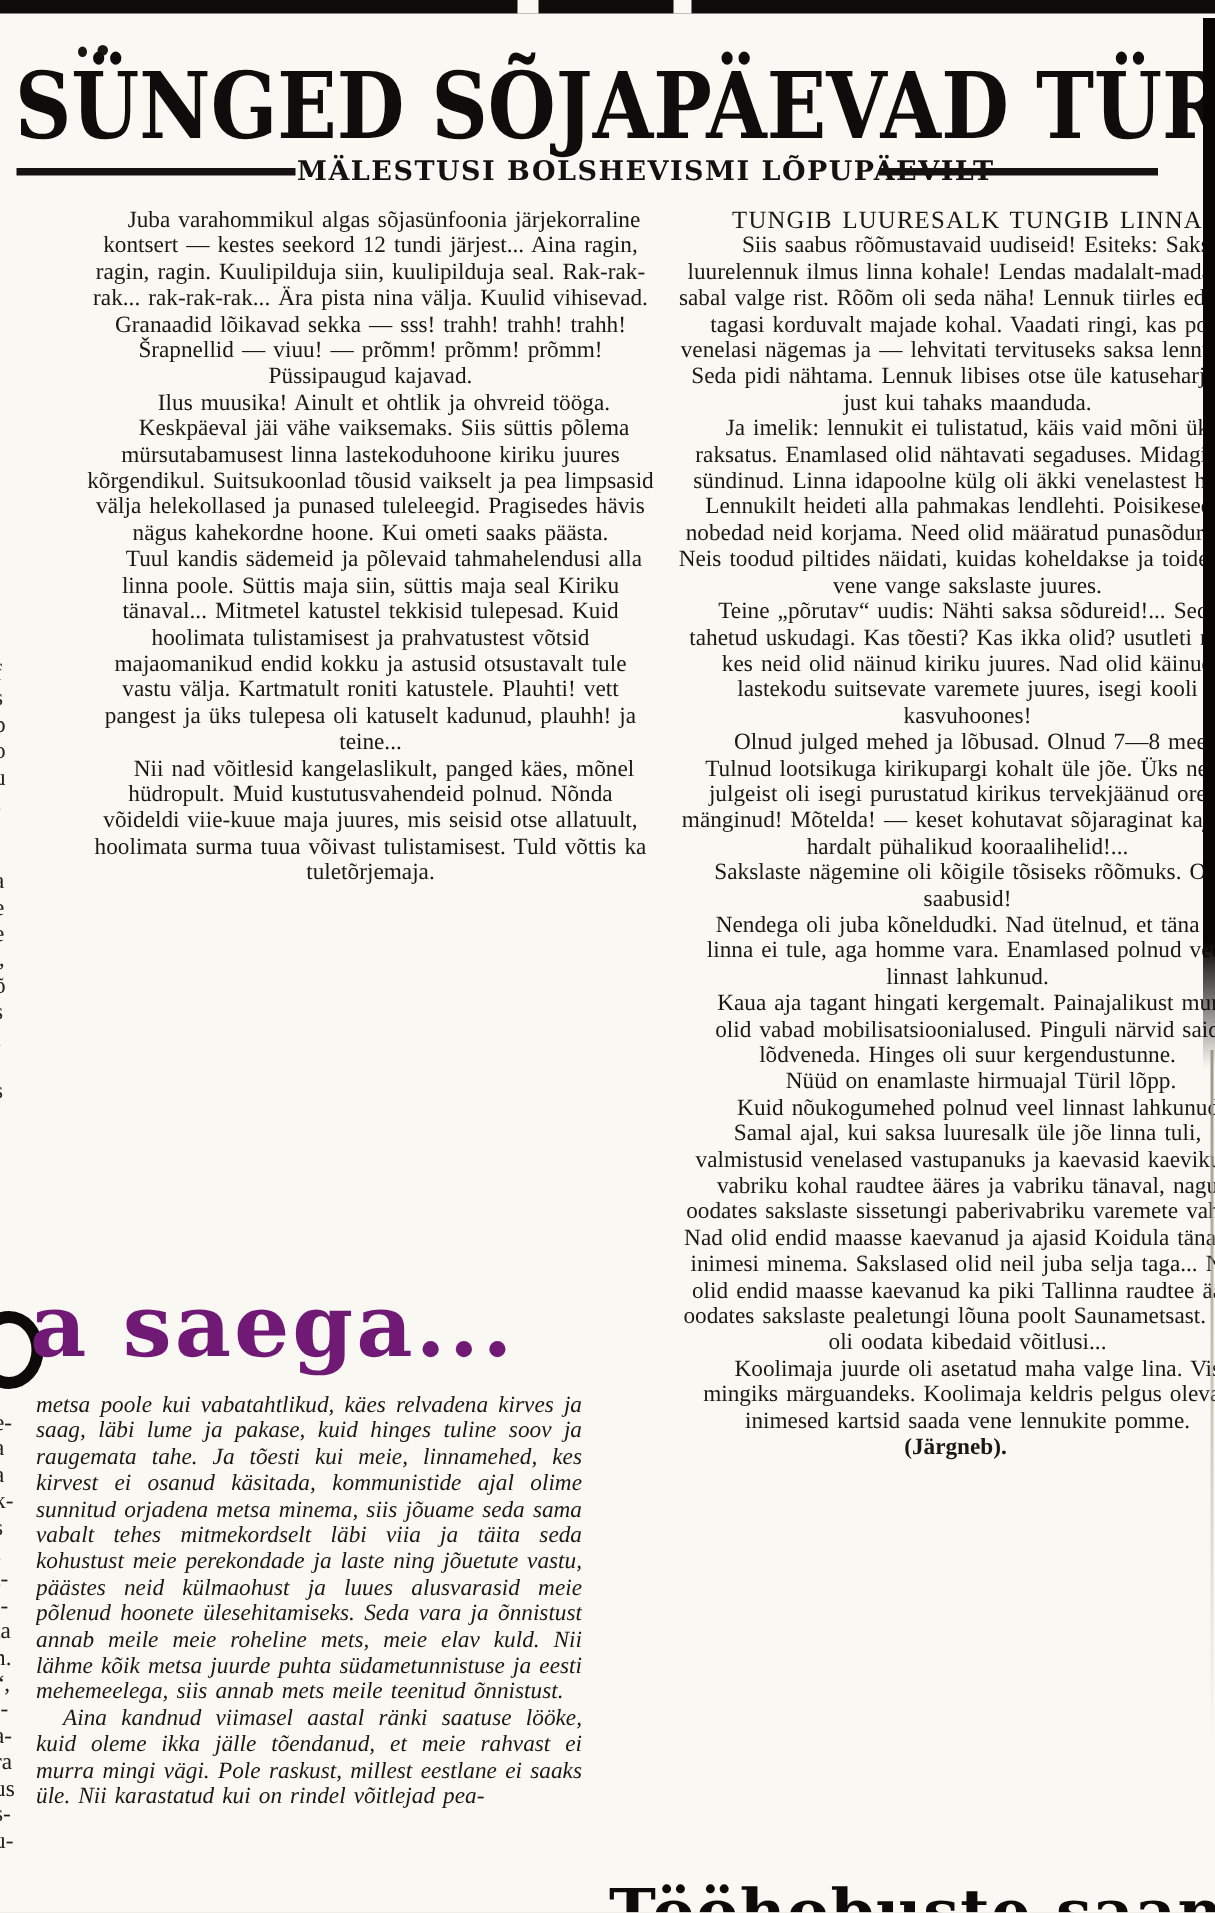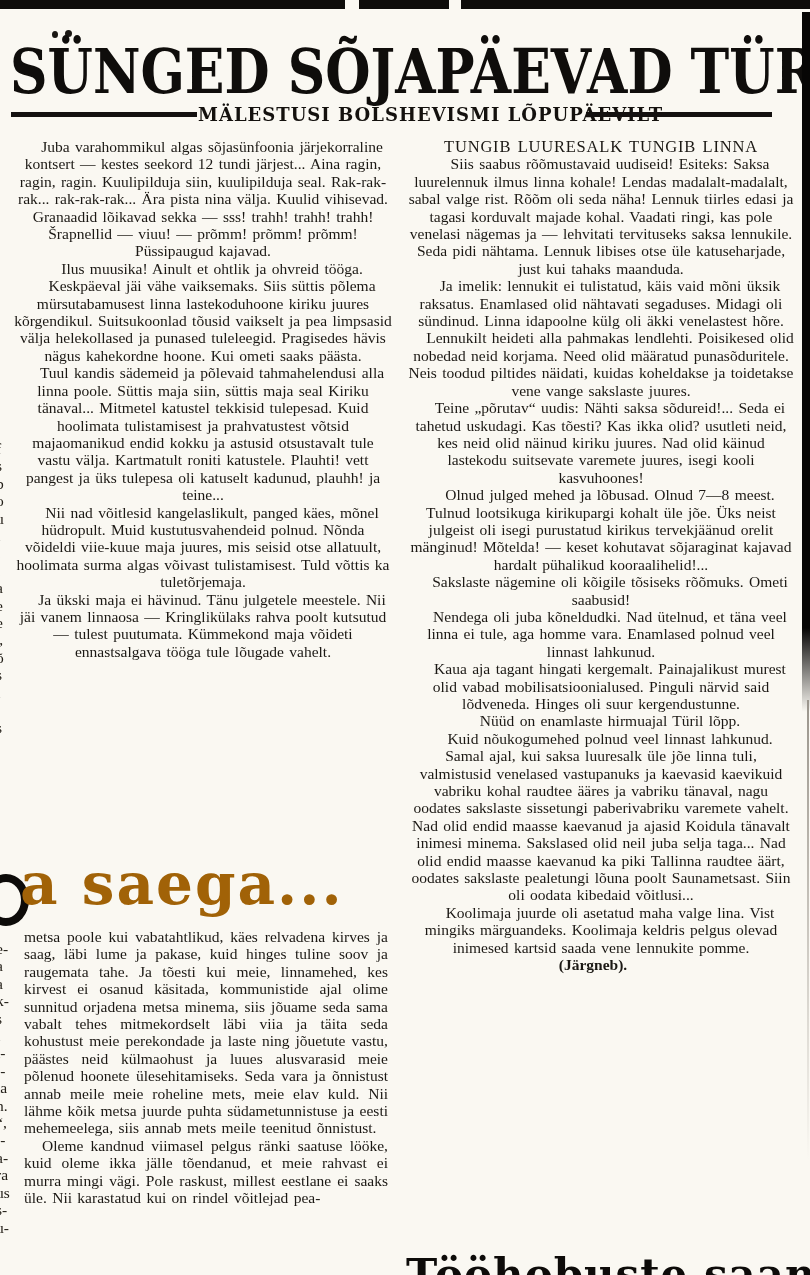--- a/index.html
+++ b/index.html
@@ -41,20 +41,21 @@
     letter-spacing:1px;white-space:nowrap;color:#14110e;
   }
 
   
   .col{
     position:absolute;
     font-size:15.5px;line-height:17.4px;
     text-align:justify;
     word-spacing:1.5px;
     overflow:hidden;
+    margin-left:44px;
   }
   .col p{margin:0;text-align:center;}
   .col p.indent{text-indent:18px;}
   .col-left{left:14px;top:138px;width:378px;height:712px;}
   .col-right{left:408px;top:138px;width:386px;height:1108px;}
 
   .section-heading{
     margin:9px 0 6px 0;
     font-size:16.5px;letter-spacing:0.8px;
     text-indent:0;
@@ -62,34 +63,34 @@
   .continuation-note{
     margin-top:2px;
     text-align:right;padding-right:16px;
     font-weight:bold;
   }
 
   
   .article2-headline{
     position:absolute;left:20px;top:852px;height:70px;
     font-family:"DejaVu Serif", serif;font-weight:bold;
-    font-size:58px;line-height:64px;color:#a16207;
+    font-size:58px;line-height:64px;color:#701a75;
     white-space:nowrap;letter-spacing:2px;
   }
   .headline-cut-letter{
     position:absolute;left:-17px;top:874px;width:30px;height:36px;
     border:8px solid #0d0b09;border-radius:50%;
     background:transparent;
   }
   .article2-body{
     position:absolute;left:24px;top:928px;width:364px;height:347px;
     font-size:15.5px;line-height:17.4px;text-align:justify;
     word-spacing:1.5px;overflow:hidden;
   }
-  .article2-body p{margin:0;}
+  .article2-body p{margin:0;font-style:italic;}
   .article2-body p.indent{text-indent:18px;}
 
   
   .next-article-headline{
     position:absolute;left:406px;top:1249px;width:404px;height:26px;
     overflow:hidden;
     font-family:"DejaVu Serif", serif;font-weight:bold;
     font-size:42px;line-height:52px;color:#0d0b09;
     white-space:nowrap;letter-spacing:1px;
   }
@@ -128,36 +129,35 @@
 
   <div class="subtitle-rule rule-left"></div>
   <div class="masthead-subtitle">MÄLESTUSI  BOLSHEVISMI  LÕPUPÄEVILT</div>
   <div class="subtitle-rule rule-right"></div>
 
   <div class="col col-left">
       <p class="indent">Juba varahommikul algas sõjasünfoonia järjekorraline kontsert — kestes seekord 12 tundi järjest... Aina ragin, ragin, ragin. Kuulipilduja siin, kuulipilduja seal. Rak-rak-rak... rak-rak-rak... Ära pista nina välja. Kuulid vihisevad. Granaadid lõikavad sekka — sss! trahh! trahh! trahh! Šrapnellid — viuu! — prõmm! prõmm! prõmm! Püssipaugud kajavad.</p>
       <p class="indent">Ilus muusika! Ainult et ohtlik ja ohvreid tööga.</p>
       <p class="indent">Keskpäeval jäi vähe vaiksemaks. Siis süttis põlema mürsutabamusest linna lastekoduhoone kiriku juures kõrgendikul. Suitsukoonlad tõusid vaikselt ja pea limpsasid välja helekollased ja punased tuleleegid. Pragisedes hävis nägus kahekordne hoone. Kui ometi saaks päästa.</p>
       <p class="indent">Tuul kandis sädemeid ja põlevaid tahmahelendusi alla linna poole. Süttis maja siin, süttis maja seal Kiriku tänaval... Mitmetel katustel tekkisid tulepesad. Kuid hoolimata tulistamisest ja prahvatustest võtsid majaomanikud endid kokku ja astusid otsustavalt tule vastu välja. Kartmatult roniti katustele. Plauhti! vett pangest ja üks tulepesa oli katuselt kadunud, plauhh! ja teine...</p>
-      <p class="indent">Nii nad võitlesid kangelaslikult, panged käes, mõnel hüdropult. Muid kustutusvahendeid polnud. Nõnda võideldi viie-kuue maja juures, mis seisid otse allatuult, hoolimata surma algas võivast tulistamisest. Tuld võttis ka tuletõrjemaja.</p>
-      <p class="indent">Ja ükski maja ei hävinud. Tänu julgetele meestele. Nii jäi vanem linnaosa — Kringlikülaks rahva poolt kutsutud — tulest puutumata. Kümmekond maja võideti ennastsalgava tööga tule lõugade vahelt.</p>
+      <p class="indent">Nii nad võitlesid kangelaslikult, panged käes, mõnel hüdropult. Muid kustutusvahendeid polnud. Nõnda võideldi viie-kuue maja juures, mis seisid otse allatuult, hoolimata surma tuua võivast tulistamisest. Tuld võttis ka tuletõrjemaja.</p>
     </div>
 
   <div class="col col-right">
     <p class="section-heading">TUNGIB LUURESALK TUNGIB LINNA</p>
     <span><p class="indent">Siis saabus rõõmustavaid uudiseid! Esiteks: Saksa luurelennuk ilmus linna kohale! Lendas madalalt-madalalt, sabal valge rist. Rõõm oli seda näha! Lennuk tiirles edasi ja tagasi korduvalt majade kohal. Vaadati ringi, kas pole venelasi nägemas ja — lehvitati tervituseks saksa lennukile. Seda pidi nähtama. Lennuk libises otse üle katuseharjade, just kui tahaks maanduda.</p><p class="indent">Ja imelik: lennukit ei tulistatud, käis vaid mõni üksik raksatus. Enamlased olid nähtavati segaduses. Midagi oli sündinud. Linna idapoolne külg oli äkki venelastest hõre.</p><p class="indent">Lennukilt heideti alla pahmakas lendlehti. Poisikesed olid nobedad neid korjama. Need olid määratud punasõduritele. Neis toodud piltides näidati, kuidas koheldakse ja toidetakse vene vange sakslaste juures.</p><p class="indent">Teine „põrutav“ uudis: Nähti saksa sõdureid!... Seda ei tahetud uskudagi. Kas tõesti? Kas ikka olid? usutleti neid, kes neid olid näinud kiriku juures. Nad olid käinud lastekodu suitsevate varemete juures, isegi kooli kasvuhoones!</p><p class="indent">Olnud julged mehed ja lõbusad. Olnud 7—8 meest. Tulnud lootsikuga kirikupargi kohalt üle jõe. Üks neist julgeist oli isegi purustatud kirikus tervekjäänud orelit mänginud! Mõtelda! — keset kohutavat sõjaraginat kajavad hardalt pühalikud kooraalihelid!...</p><p class="indent">Sakslaste nägemine oli kõigile tõsiseks rõõmuks. Ometi saabusid!</p><p class="indent">Nendega oli juba kõneldudki. Nad ütelnud, et täna veel linna ei tule, aga homme vara. Enamlased polnud veel linnast lahkunud.</p><p class="indent">Kaua aja tagant hingati kergemalt. Painajalikust murest olid vabad mobilisatsioonialused. Pinguli närvid said lõdveneda. Hinges oli suur kergendustunne.</p><p class="indent">Nüüd on enamlaste hirmuajal Türil lõpp.</p><p class="indent">Kuid nõukogumehed polnud veel linnast lahkunud. Samal ajal, kui saksa luuresalk üle jõe linna tuli, valmistusid venelased vastupanuks ja kaevasid kaevikuid vabriku kohal raudtee ääres ja vabriku tänaval, nagu oodates sakslaste sissetungi paberivabriku varemete vahelt. Nad olid endid maasse kaevanud ja ajasid Koidula tänavalt inimesi minema. Sakslased olid neil juba selja taga... Nad olid endid maasse kaevanud ka piki Tallinna raudtee äärt, oodates sakslaste pealetungi lõuna poolt Saunametsast. Siin oli oodata kibedaid võitlusi...</p><p class="indent">Koolimaja juurde oli asetatud maha valge lina. Vist mingiks märguandeks. Koolimaja keldris pelgus olevad inimesed kartsid saada vene lennukite pomme.</p></span>
     <p class="continuation-note">(Järgneb).</p>
   </div>
 
   <div class="headline-cut-letter"></div>
   <div class="article2-headline">a saega...</div>
 
   <div class="article2-body">
     <p>metsa poole kui vabatahtlikud, käes relvadena kirves ja saag, läbi lume ja pakase, kuid hinges tuline soov ja raugemata tahe. Ja tõesti kui meie, linnamehed, kes kirvest ei osanud käsitada, kommunistide ajal olime sunnitud orjadena metsa minema, siis jõuame seda sama vabalt tehes mitmekordselt läbi viia ja täita seda kohustust meie perekondade ja laste ning jõuetute vastu, päästes neid külmaohust ja luues alusvarasid meie põlenud hoonete ülesehitamiseks. Seda vara ja õnnistust annab meile meie roheline mets, meie elav kuld. Nii lähme kõik metsa juurde puhta südametunnistuse ja eesti mehemeelega, siis annab mets meile teenitud õnnistust.</p>
-    <p class="indent">Oleme kandnud viimasel pelgus ränki saatuse lööke, kuid oleme ikka jälle tõendanud, et meie rahvast ei murra mingi vägi. Pole raskust, millest eestlane ei saaks üle. Nii karastatud kui on rindel võitlejad pea-</p>
+    <p class="indent">Aina kandnud viimasel aastal ränki saatuse lööke, kuid oleme ikka jälle tõendanud, et meie rahvast ei murra mingi vägi. Pole raskust, millest eestlane ei saaks üle. Nii karastatud kui on rindel võitlejad pea-</p>
   </div>
 
   <div class="next-article-headline">Tööhobuste saamiseks Lee</div>
 
   <div class="edge-frags frags-upper">
       <div>f</div>
       <div>s</div>
       <div>b</div>
       <div>o</div>
       <div>u</div>

